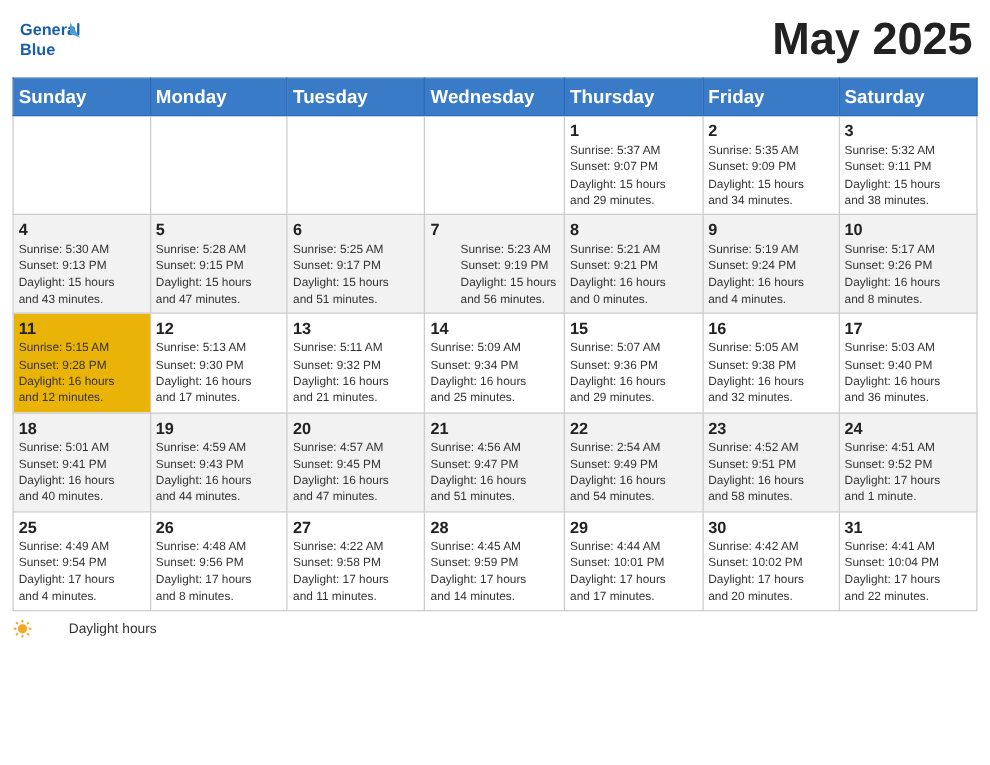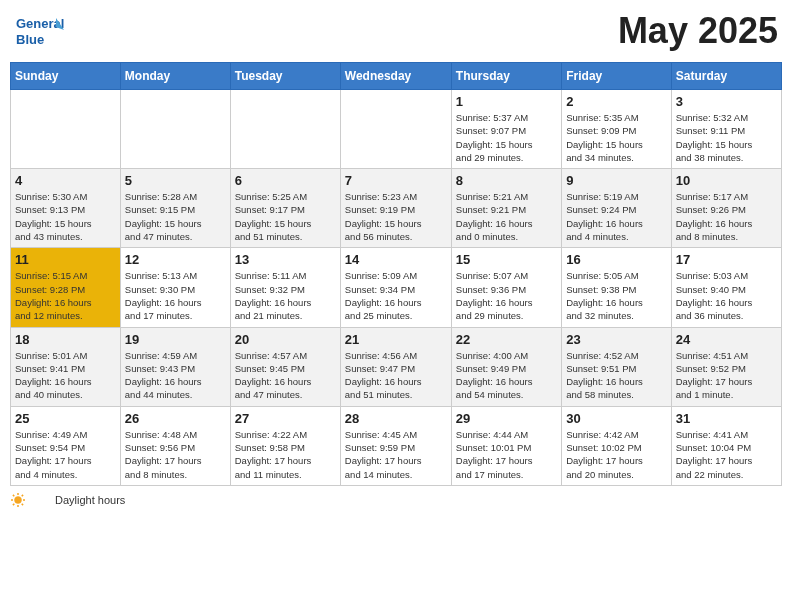--- a/index.html
+++ b/index.html
@@ -29,21 +29,21 @@
     .title-location { font-size: 14px; color: #555; }
     
     .calendar {
       width: 100%;
       border-collapse: collapse;
       border: 1px solid #ccc;
     }
     .calendar th {
       background-color: #3a7bc8;
       color: #fff;
-      font-size: 12px;
+      font-size: 15px;
       font-weight: bold;
       padding: 6px 4px;
       text-align: left;
       border: 1px solid #2a6ab7;
     }
     .calendar td {
       vertical-align: top;
       border: 1px solid #ccc;
       padding: 4px;
       font-size: 10px;
@@ -160,21 +160,21 @@
         </td>
         <td style="background: rgb(242, 242, 242);">
           <div class="day-number">6</div>
           <div class="day-info" style="white-space: pre-line;">Sunrise: 5:25 AM
 Sunset: 9:17 PM
 Daylight: 15 hours
 and 51 minutes.</div>
         </td>
         <td style="background: rgb(242, 242, 242);">
           <div class="day-number">7</div>
-          <div class="day-info" style="white-space: pre-line;">Sunrise: 5:23 AM
+          <div class="day-info" style="white-space: pre-line; margin-left: 24px;">Sunrise: 5:23 AM
 Sunset: 9:19 PM
 Daylight: 15 hours
 and 56 minutes.</div>
         </td>
         <td style="background: rgb(242, 242, 242);">
           <div class="day-number">8</div>
           <div class="day-info" style="white-space: pre-line;">Sunrise: 5:21 AM
 Sunset: 9:21 PM
 Daylight: 16 hours
 and 0 minutes.</div>
@@ -269,21 +269,21 @@
         </td>
         <td style="background: rgb(242, 242, 242);">
           <div class="day-number">21</div>
           <div class="day-info" style="white-space: pre-line;">Sunrise: 4:56 AM
 Sunset: 9:47 PM
 Daylight: 16 hours
 and 51 minutes.</div>
         </td>
         <td style="background: rgb(242, 242, 242);">
           <div class="day-number">22</div>
-          <div class="day-info" style="white-space: pre-line;">Sunrise: 4:00 AM
+          <div class="day-info" style="white-space: pre-line;">Sunrise: 2:54 AM
 Sunset: 9:49 PM
 Daylight: 16 hours
 and 54 minutes.</div>
         </td>
         <td style="background: rgb(242, 242, 242);">
           <div class="day-number">23</div>
           <div class="day-info" style="white-space: pre-line;">Sunrise: 4:52 AM
 Sunset: 9:51 PM
 Daylight: 16 hours
 and 58 minutes.</div>

